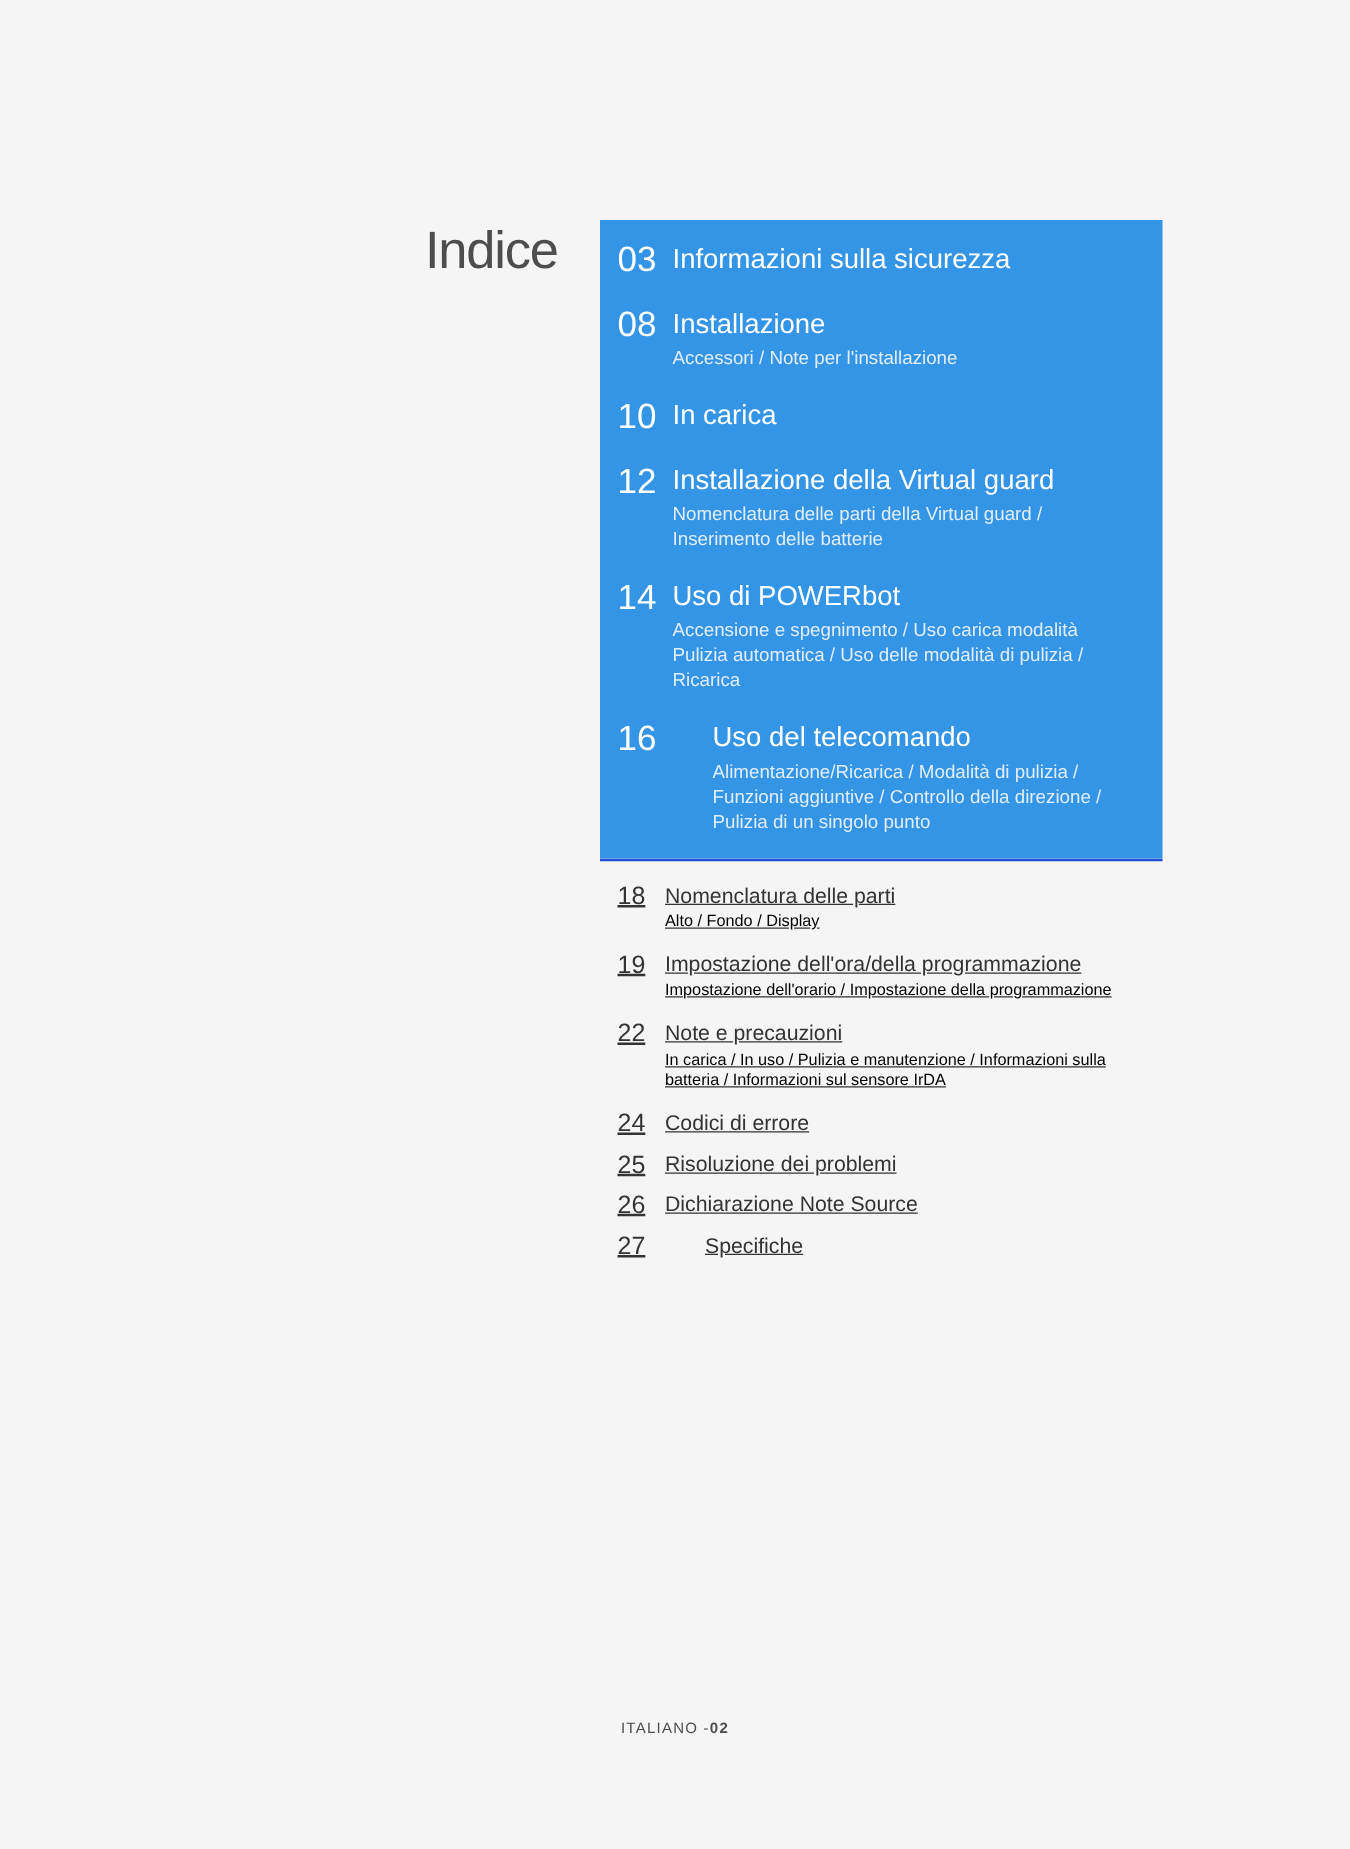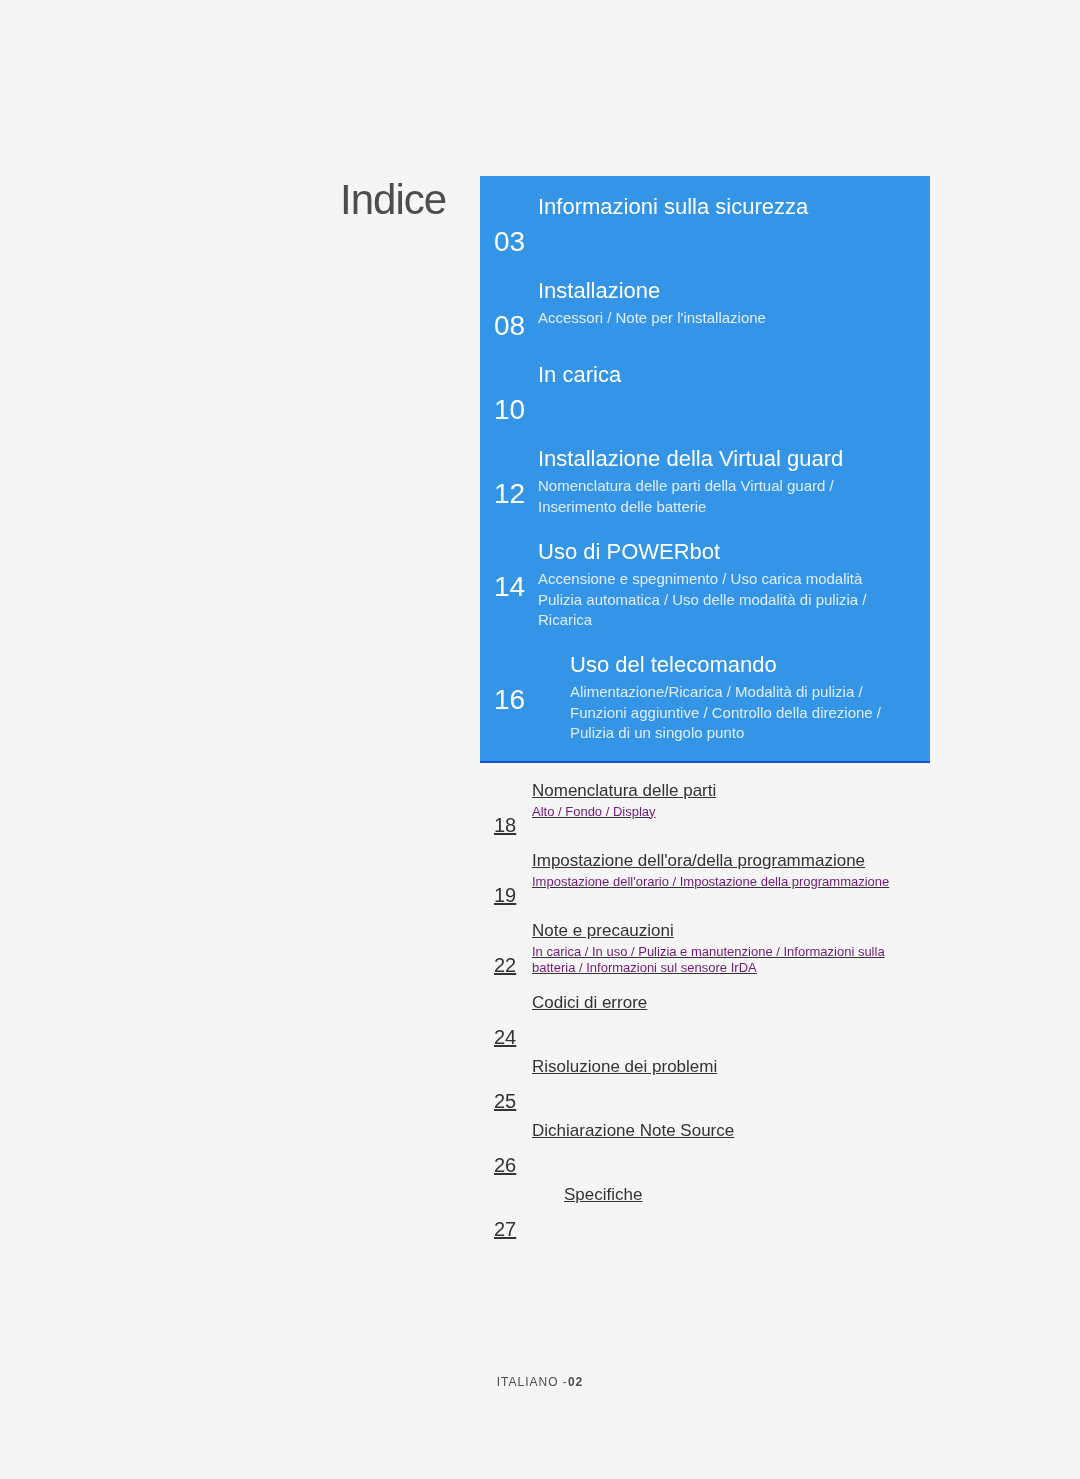--- a/index.html
+++ b/index.html
@@ -67,21 +67,20 @@
     }
     .toc-entry.tiny {
       margin-bottom: 10px;
     }
     .page-num {
       font-size: 28px;
       font-weight: 300;
       min-width: 44px;
       flex-shrink: 0;
       line-height: 1;
-      margin-top: 34px;
     }
     .page-num.small {
       font-size: 20px;
       min-width: 38px;
       color: #333;
     }
     .entry-body {
       flex: 1;
     }
     .entry-title {
@@ -96,21 +95,21 @@
       margin-bottom: 2px;
     }
     .entry-sub {
       font-size: 15px;
       font-weight: 300;
       line-height: 1.35;
       color: #e0eefb;
     }
     .entry-sub.small {
       font-size: 13px;
-      color: #701a75;
+      color: #000000;
       line-height: 1.3;
     }
     .footer {
       text-align: center;
       font-size: 12px;
       color: #4d4d4d;
       padding-bottom: 90px;
       letter-spacing: 1px;
     }
     .footer .bold {

